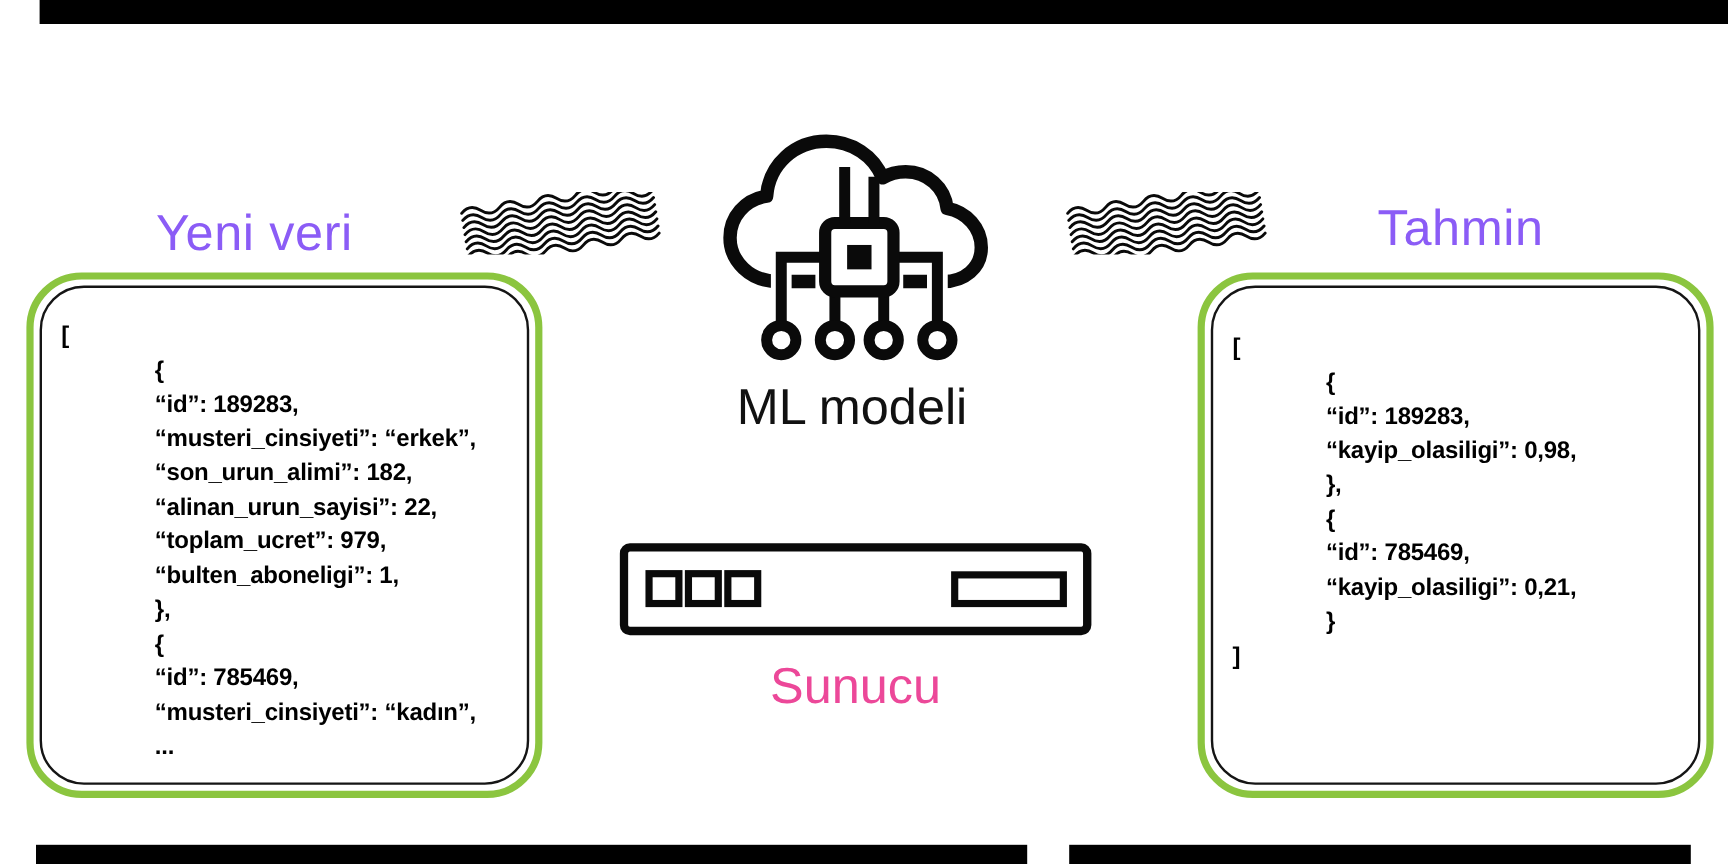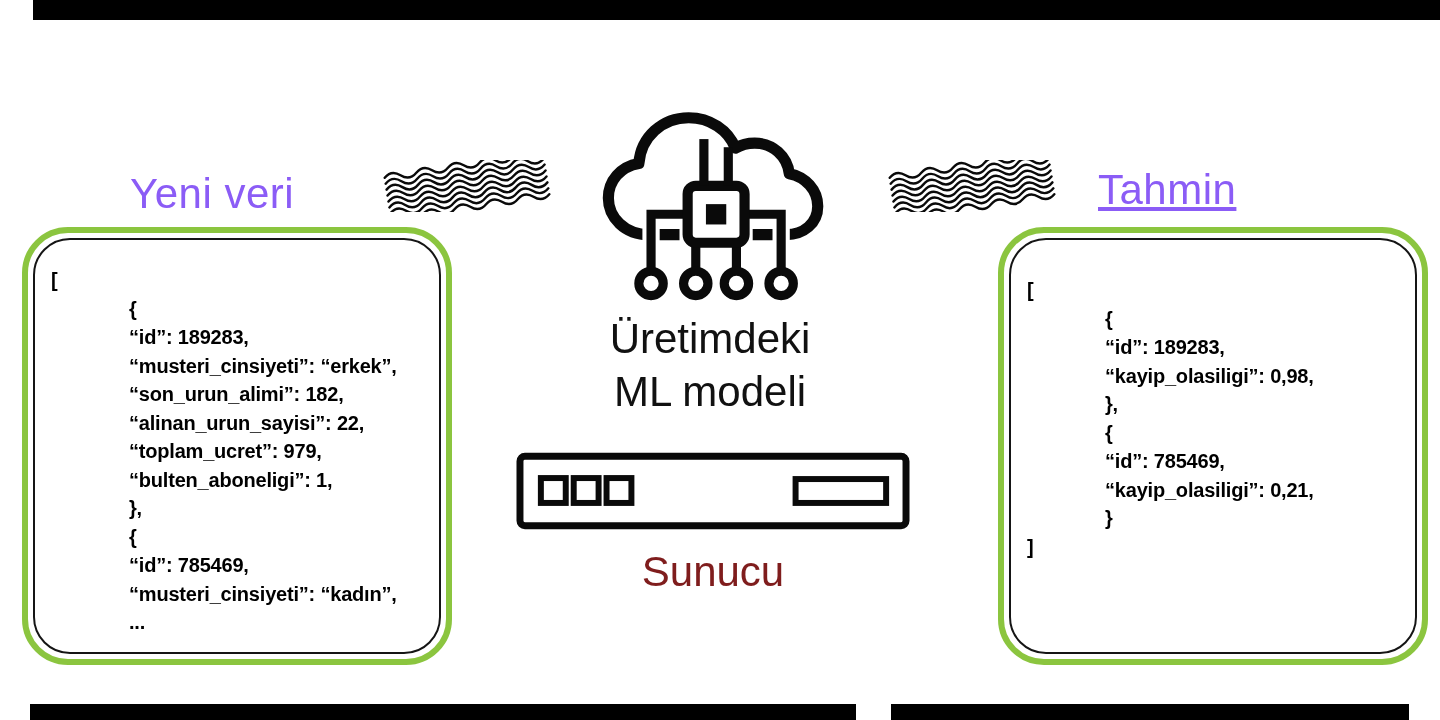--- a/index.html
+++ b/index.html
@@ -9,21 +9,21 @@
     background:#ffffff;color:#000;
     font-family:"Liberation Sans", sans-serif;
   }
   .bar{position:absolute;background:#000;}
   .bar-top{left:33px;right:0;top:0;height:20px;}
   .bar-bl{left:30px;width:826px;bottom:0;height:16px;}
   .bar-br{left:891px;width:518px;bottom:0;height:16px;}
 
   .title{position:absolute;font-size:42px;letter-spacing:.5px;color:#8b5cf6;}
   .left-title{left:130px;top:170px;}
-  .right-title{left:1098px;top:166px;text-decoration:underline;}
+  .right-title{left:1148px;top:166px;}
 
   .panel{
     position:absolute;width:418px;height:426px;background:#fff;
     border:6px solid var(--green);border-radius:46px;
   }
   .panel-left{left:22px;top:227px;}
   .panel-right{left:998px;top:227px;}
   .panel-inner{
     position:absolute;inset:5px;border:2.5px solid #151515;border-radius:37px;
     overflow:hidden;
@@ -42,21 +42,21 @@
 
   .cloud-icon{position:absolute;left:586px;top:84px;width:248px;height:224px;}
 
   .model-label{
     position:absolute;left:530px;top:312px;width:360px;text-align:center;
     font-size:42px;line-height:53px;color:#111;
   }
   .server-icon{position:absolute;left:516px;top:452px;width:394px;height:78px;}
   .server-label{
     position:absolute;left:516px;top:548px;width:394px;text-align:center;
-    font-size:42px;color:#7f1d1d;
+    font-size:42px;color:#ec4899;
   }
 </style>
 </head>
 <body>
 
 <div class="bar bar-top"></div>
 <div class="bar bar-bl"></div>
 <div class="bar bar-br"></div>
 
 <div class="title left-title">Yeni veri</div>
@@ -120,21 +120,20 @@
   <rect x="100" y="100" width="56" height="56" rx="8" fill="#ffffff" stroke="#0a0a0a" stroke-width="10"></rect>
   <rect x="118" y="118" width="20" height="20" fill="#0a0a0a"></rect>
 
   <g fill="none" stroke="#0a0a0a" stroke-width="9" stroke-linecap="butt">
     <path d="M116 100 V54"></path>
     <path d="M140 100 V62"></path>
   </g>
 </svg>
 
 <div class="model-label">
-  <div>Üretimdeki</div>
   <div>ML modeli</div>
 </div>
 
 <svg class="server-icon" viewBox="0 0 396 78">
   <rect x="4" y="4" width="388" height="70" rx="5" fill="#ffffff" stroke="#0a0a0a" stroke-width="7"></rect>
   <g fill="none" stroke="#0a0a0a" stroke-width="6">
     <rect x="25" y="26" width="25" height="25"></rect>
     <rect x="58" y="26" width="25" height="25"></rect>
     <rect x="91" y="26" width="25" height="25"></rect>
     <rect x="281" y="27" width="91" height="24"></rect>

